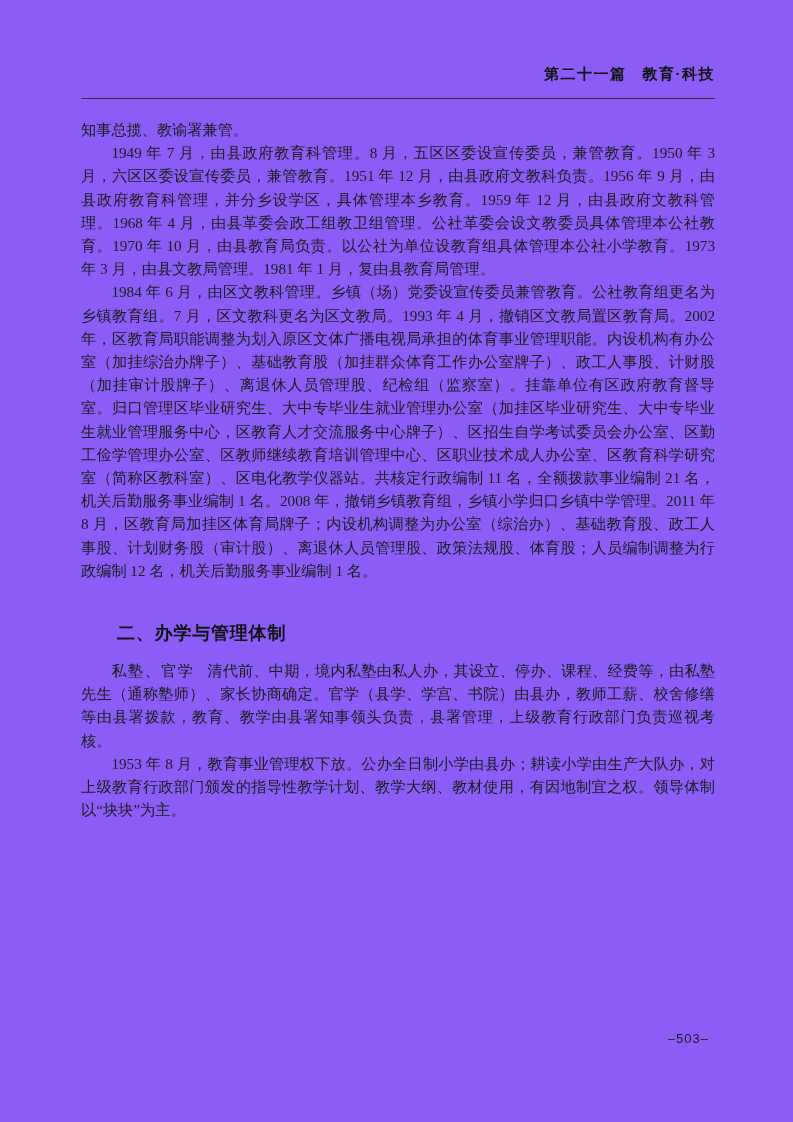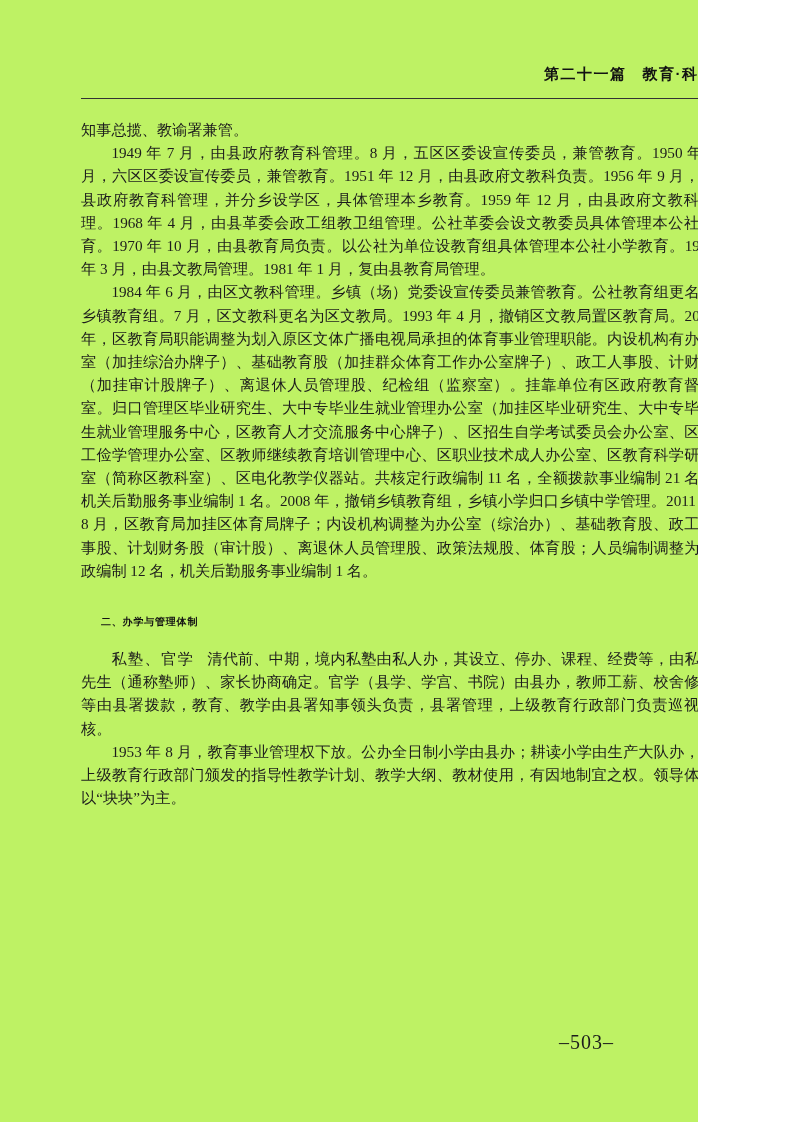--- a/index.html
+++ b/index.html
@@ -2,23 +2,23 @@
 <html><head>
 <meta charset="utf-8">
 <style>
   html, body {
     margin: 0;
     padding: 0;
     background: #ffffff;
   }
   .page {
     position: relative;
-    width: 698px;
+    width: 793px;
     height: 1122px;
-    background: #bef264;
+    background: #8b5cf6;
     overflow: hidden;
     color: #1c1c1c;
     font-family: "Liberation Serif", "DejaVu Serif", serif;
   }
   .content {
     position: absolute;
     left: 81px;
     top: 64px;
     width: 634px;
   }
@@ -49,41 +49,41 @@
   }
   .article-body p {
     margin: 0;
     text-indent: 2em;
   }
   .article-body p.continued {
     text-indent: 0;
   }
   .section-heading {
     font-family: "Liberation Sans", "DejaVu Sans", sans-serif;
-    font-size: 10px;
+    font-size: 18px;
     font-weight: 700;
     letter-spacing: 0.8px;
     color: #131313;
-    margin: 28px 0 14px 0;
+    margin: 40px 0 14px 0;
     text-indent: 2em;
     line-height: 23px;
   }
   .lead {
     font-weight: 400;
     letter-spacing: 1.2px;
     margin-right: 0.85em;
   }
   .page-number {
     position: absolute;
     top: 1031px;
     right: 84px;
-    font-size: 20px;
+    font-size: 13px;
     letter-spacing: 1px;
     color: #1c1c1c;
-    font-family: Liberation Serif, serif;
+    font-family: Liberation Sans, sans-serif;
   }
 </style>
 </head>
 <body>
 
 <div class="page">
   <div class="content">
 
     <div class="running-header">
       <span>第二十一篇</span>

